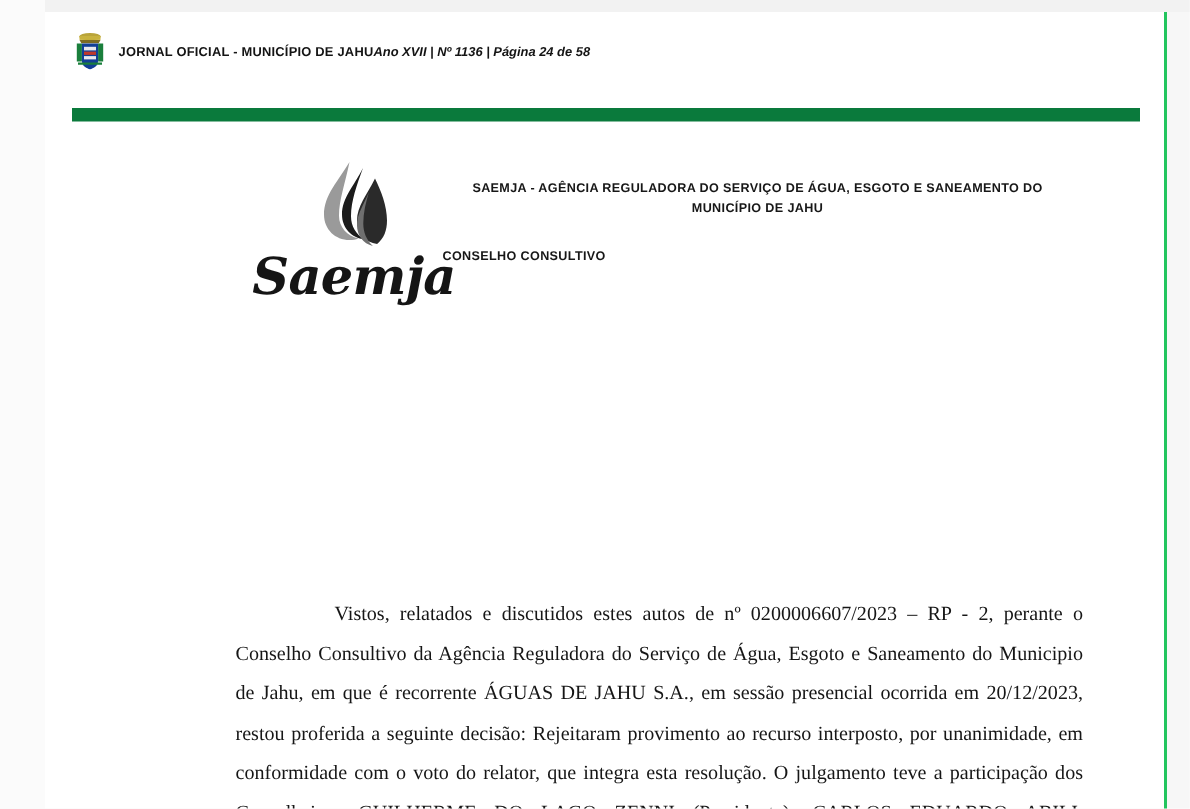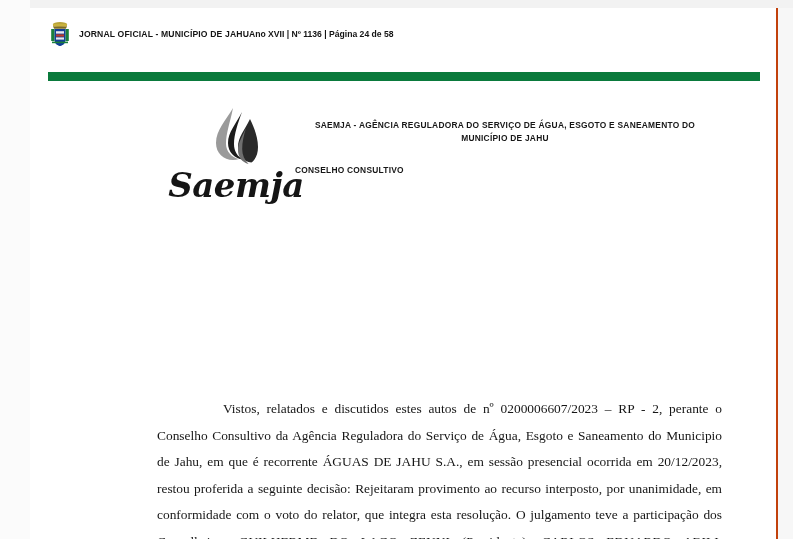--- a/index.html
+++ b/index.html
@@ -36,21 +36,21 @@
   }
 
   
   #page {
     position: absolute;
     left: 30px;
     top: 8px;
     width: 748px;
     height: 531px;
     background: #ffffff;
-    border-right: 2px solid #c2410c;
+    border-right: 2px solid #22c55e;
     box-sizing: border-box;
     overflow: hidden;
   }
 
   
   .doc-header {
     position: absolute;
     left: 0; top: 0;
     width: 746px;
     height: 56px;
@@ -92,20 +92,21 @@
     color: #141414;
     white-space: nowrap;
     padding-left: 34px;
   }
   .header-right {
     flex: 0 0 auto;
     font-size: 8.6px;
     font-weight: bold;
     color: #141414;
     white-space: nowrap;
+    font-style: italic;
   }
   .green-rule {
     position: absolute;
     left: 18px;
     top: 64px;
     width: 712px;
     height: 9px;
     background: #0a7a3c;
   }
 

